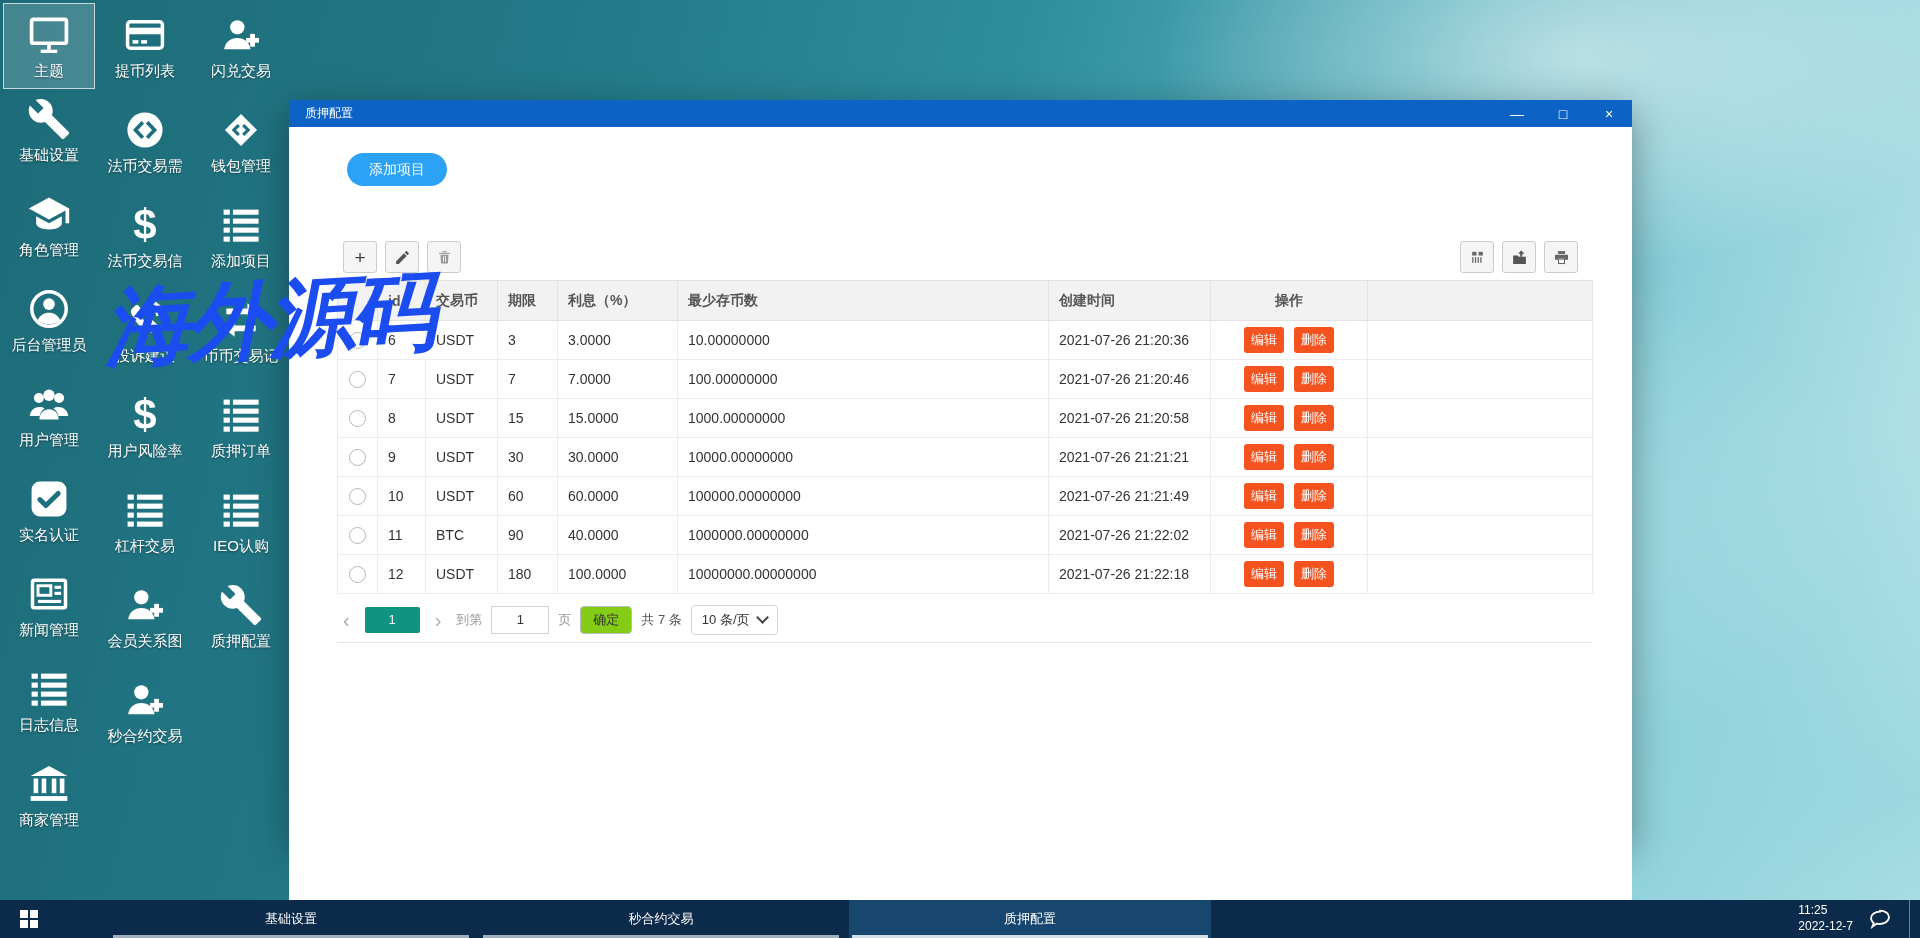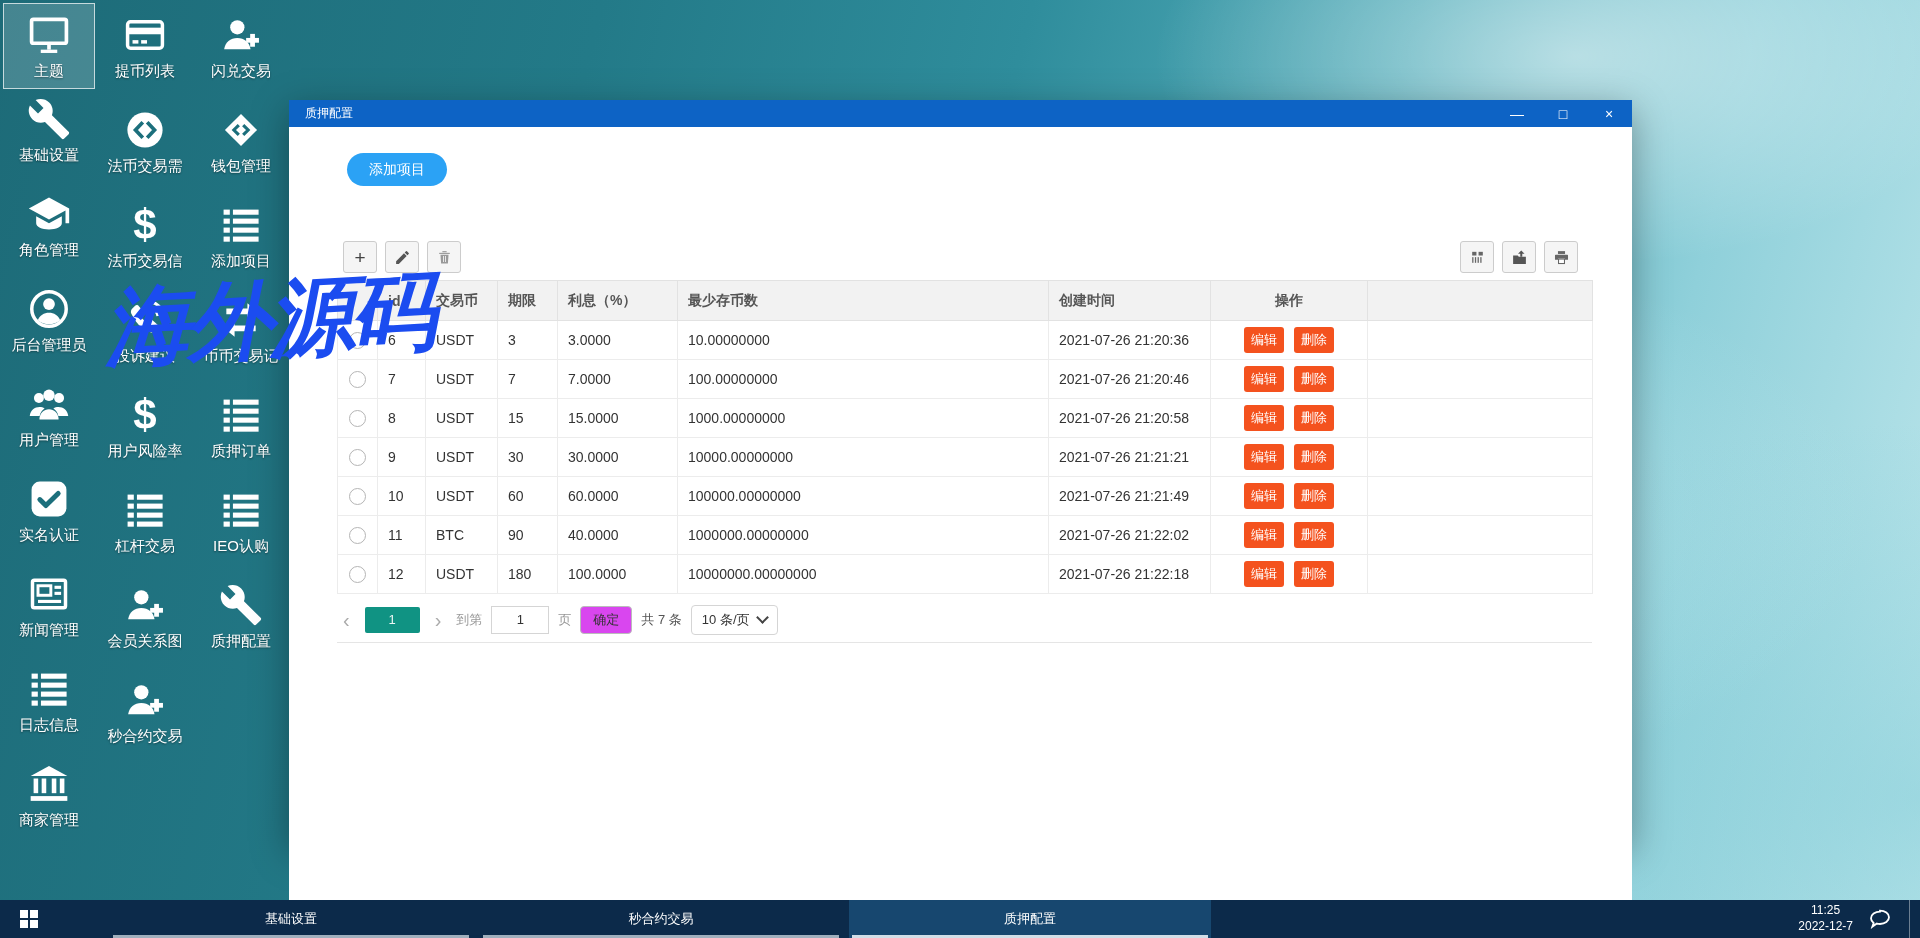--- a/index.html
+++ b/index.html
@@ -55,38 +55,38 @@
   .btn-edit,.btn-del{background:#f4521e;color:#fff;border:none;border-radius:3px;font-size:13px;
     padding:4px 7px;cursor:pointer;font-family:inherit}
   .btn-del{margin-left:10px}
   
   #pager{position:absolute;left:48px;top:470px;width:1255px;height:46px;display:flex;align-items:center;
     gap:9px;border-bottom:1px solid #e5e5e5;box-sizing:border-box;font-size:13px;color:#999}
   .pg-arrow{font-size:20px;color:#aaa;padding:0 6px;cursor:pointer;line-height:1}
   #pg-current{width:55px;height:26px;background:#109383;color:#eaf6f3;display:flex;align-items:center;justify-content:center;
     border-radius:2px;font-size:13px;cursor:default}
   #pg-goto-input{width:52px;height:24px;border:1px solid #d5d5d5;text-align:center;font-size:13px;color:#333;font-family:inherit}
-  #pg-confirm{height:28px;padding:0 12px;background:#d946ef;border:1px solid #bbb;border-radius:4px;font-size:13px;color:#333;cursor:pointer;font-family:inherit}
+  #pg-confirm{height:28px;padding:0 12px;background:#84cc16;border:1px solid #bbb;border-radius:4px;font-size:13px;color:#333;cursor:pointer;font-family:inherit}
   #pg-total{color:#555}
   #pg-size{height:28px;border:1px solid #d5d5d5;border-radius:4px;display:flex;align-items:center;gap:8px;
     padding:0 10px;color:#333;cursor:pointer;background:#fff}
   .caret{display:inline-block;width:7px;height:7px;border-right:2px solid #444;border-bottom:2px solid #444;
     transform:rotate(45deg);margin-top:-4px}
   
   #taskbar{position:absolute;left:0;bottom:0;width:1920px;height:38px;background:#0c2a4a;z-index:40}
   #start-btn{position:absolute;left:0;top:0;width:58px;height:38px;display:flex;align-items:center;justify-content:center;cursor:pointer}
   .win-logo{display:grid;grid-template-columns:8px 8px;grid-template-rows:8px 8px;gap:2px}
   .win-logo i{background:#fff;display:block}
   .task-item{position:absolute;top:0;height:38px;width:362px;display:flex;align-items:center;justify-content:center;
     color:#fff;font-size:13px;cursor:pointer;box-sizing:border-box}
   .task-item .under{position:absolute;left:3px;right:3px;bottom:0;height:3px;background:rgba(210,220,228,.75)}
   .task-item.active{background:#17476f}
   .task-item.active .under{background:rgba(230,238,244,.9)}
   #tray{position:absolute;right:0;top:0;height:38px;display:flex;align-items:center}
-  #clock{color:#fff;font-size:12px;text-align:center;line-height:1.3;margin-right:14px}
+  #clock{color:#fff;font-size:12px;text-align:left;line-height:1.3;margin-right:14px}
   #tray-chat{width:26px;height:26px;margin-right:16px;cursor:pointer}
   #tray-chat svg{width:26px;height:26px}
   #show-desktop{width:10px;height:38px;border-left:1px solid rgba(255,255,255,.4);cursor:pointer}
 </style>
 </head>
 <body>
 
 <div id="icon-grid">
     <div class="icon-col">
       <div class="icon-cell selected">

